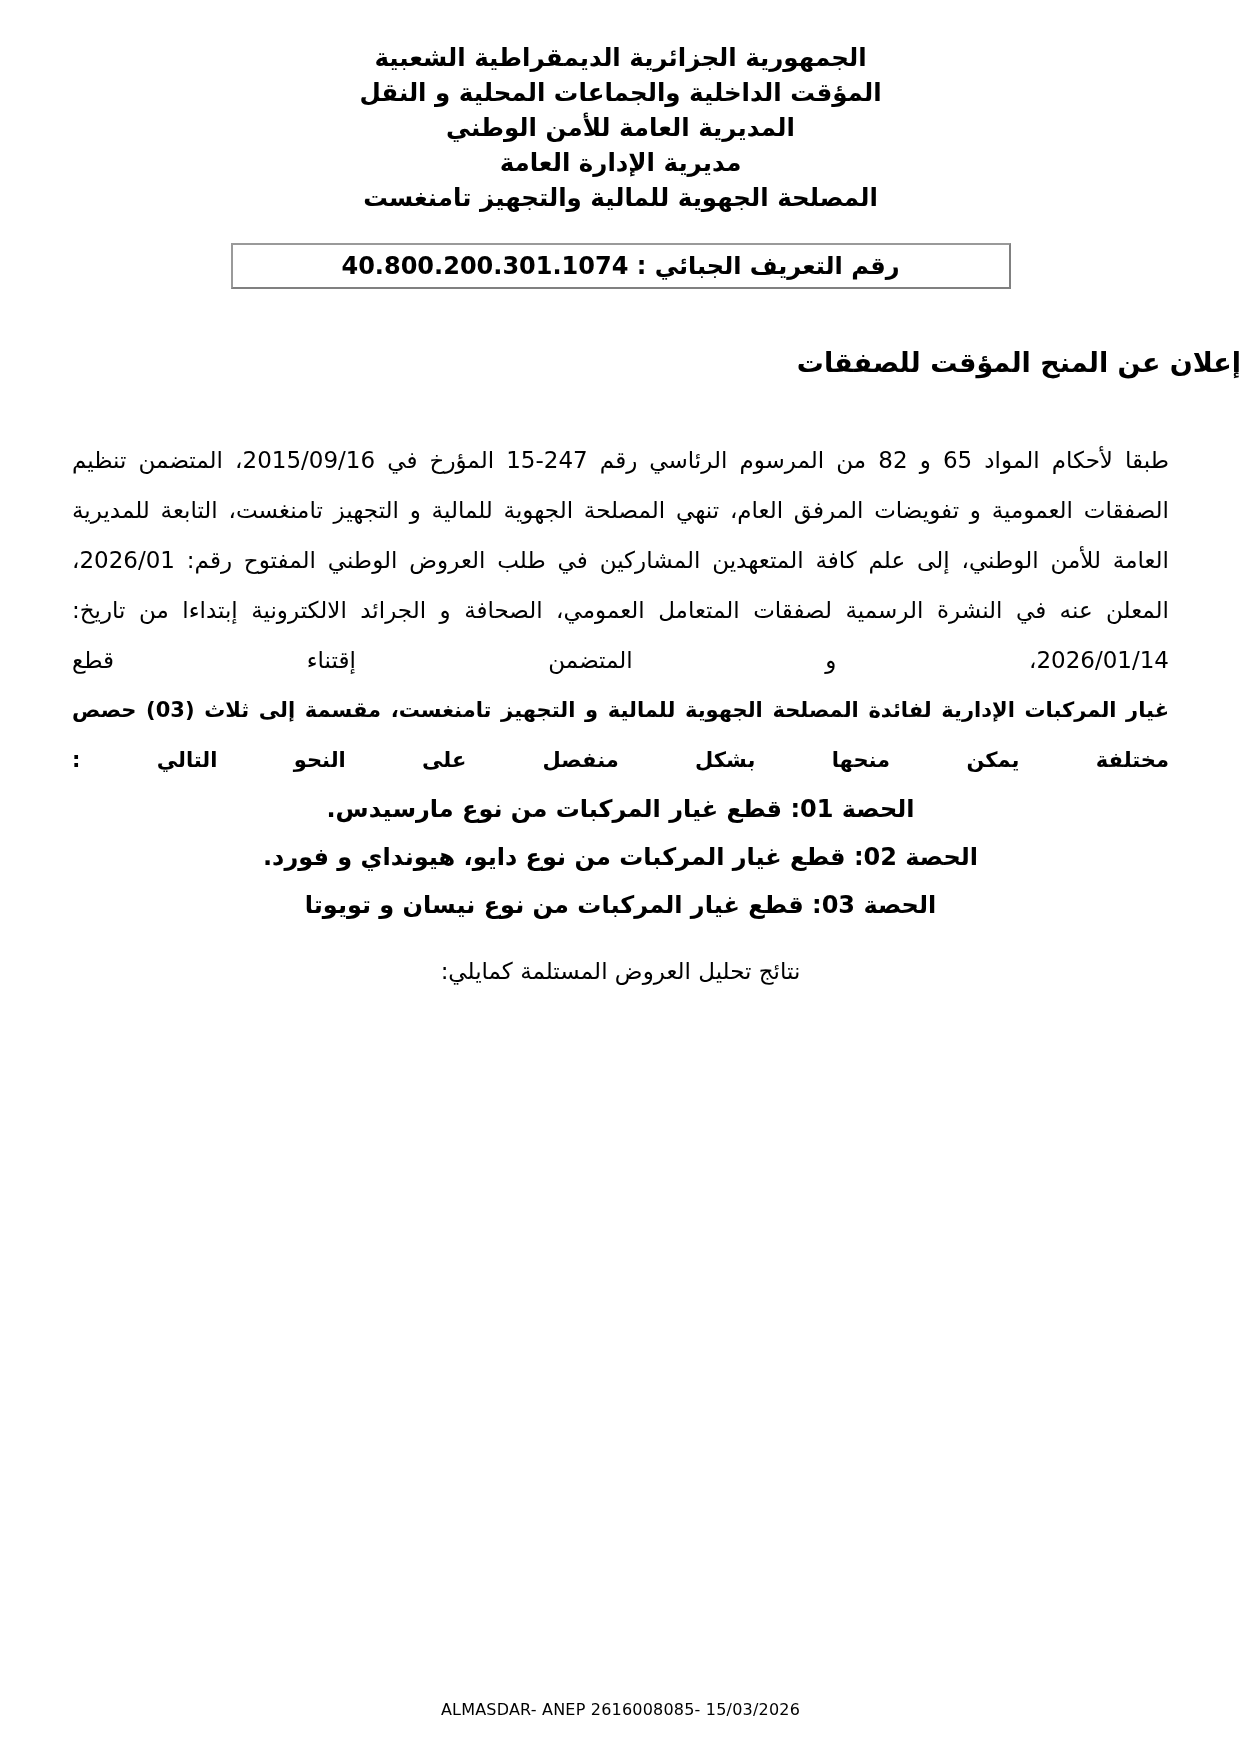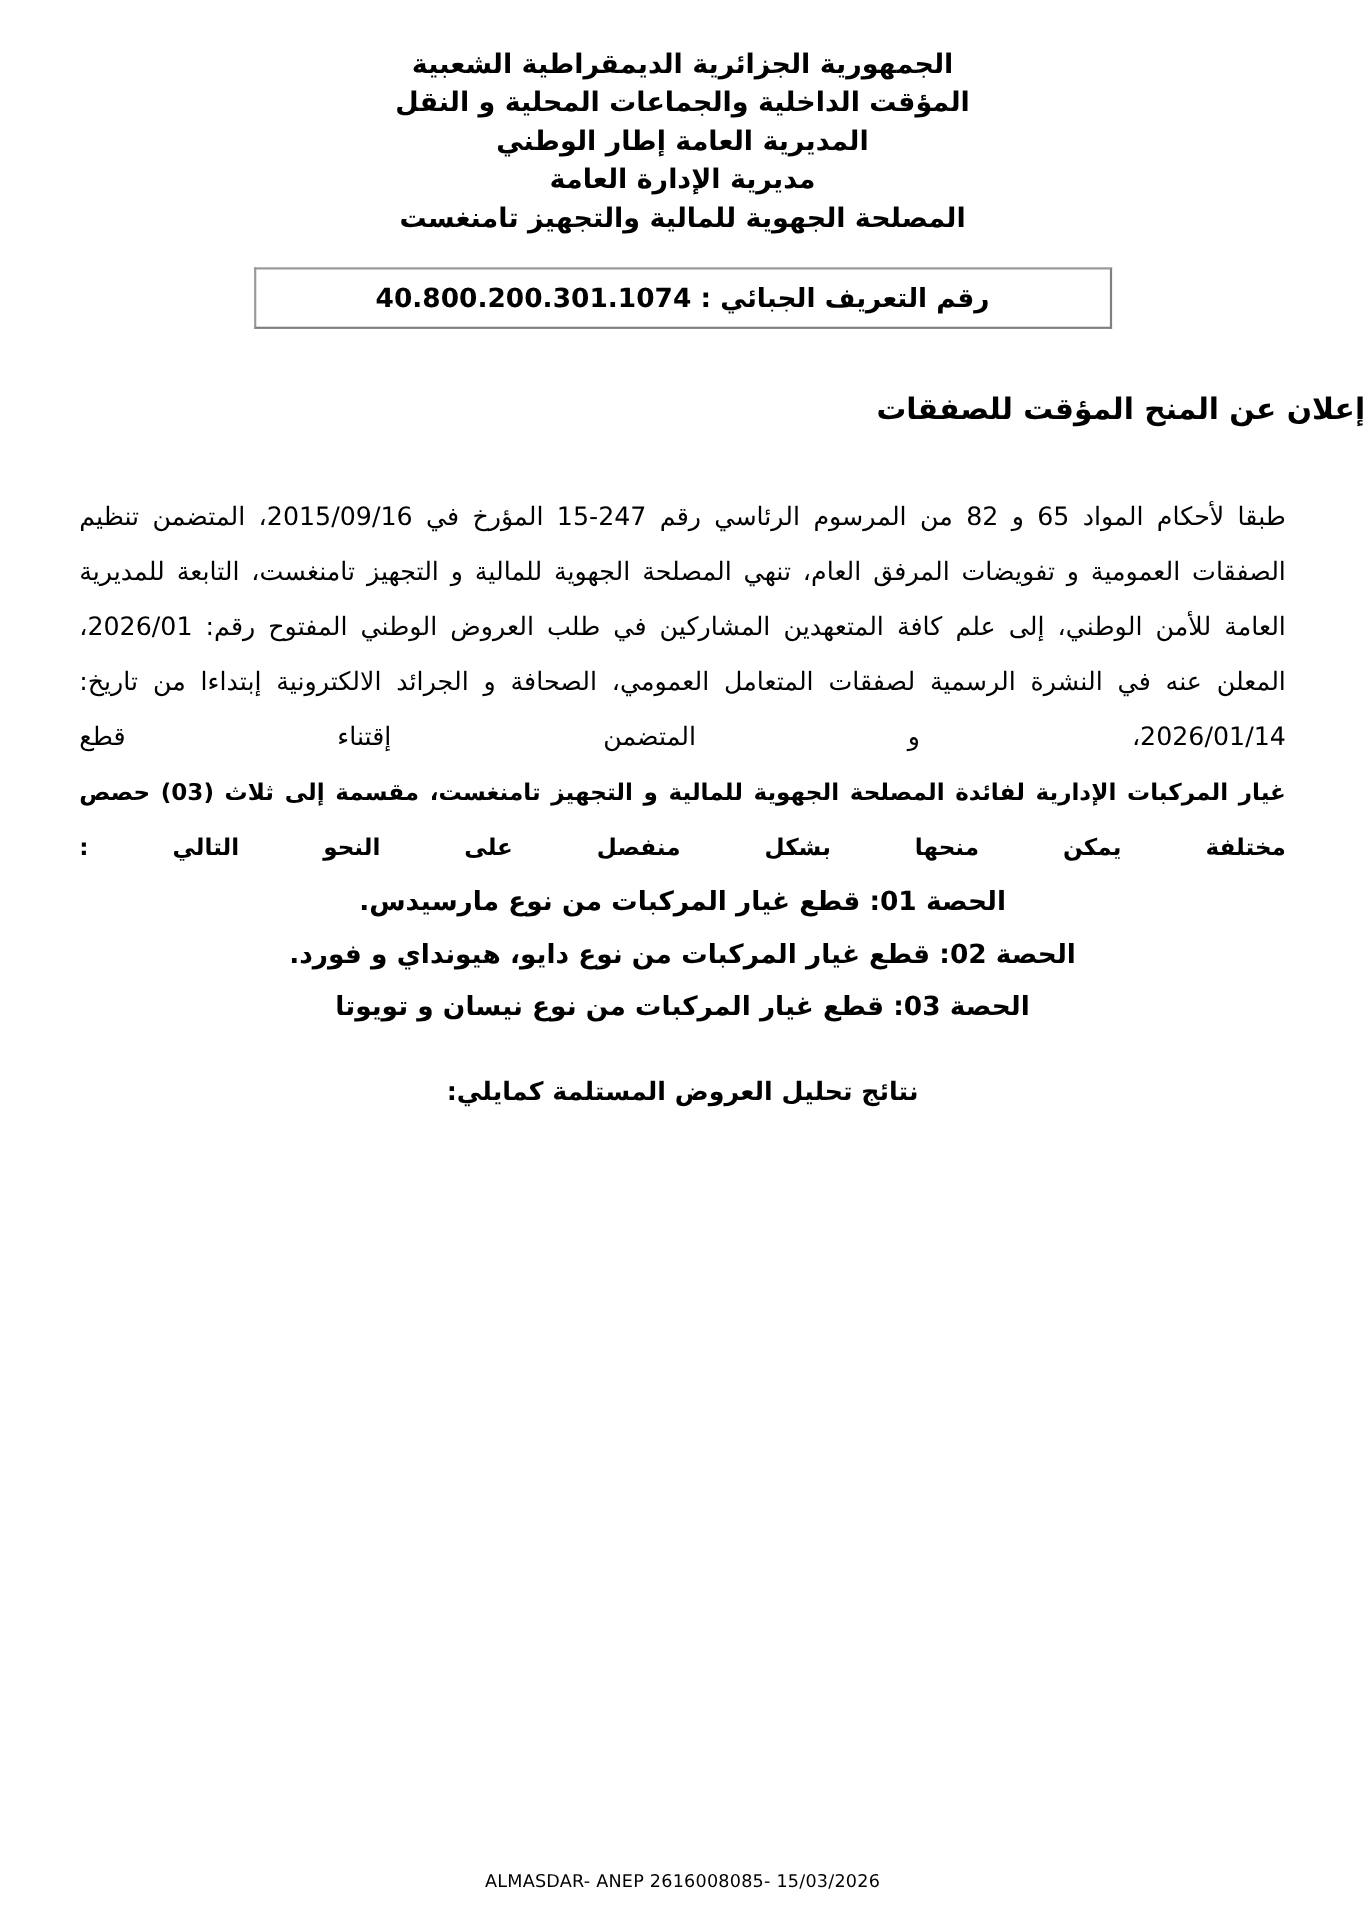--- a/index.html
+++ b/index.html
@@ -40,21 +40,21 @@
   
   .taxbox-wrap {
     margin: 28px auto 0 auto;
     width: 780px;
   }
   .taxbox {
     border: 2px solid #808080;
     border-top-color: #9a9a9a;
     border-left-color: #9a9a9a;
     box-sizing: border-box;
-    height: 56px;
+    height: 46px;
     display: flex;
     align-items: center;
     justify-content: center;
   }
   .taxbox-text {
     font-weight: bold;
     font-size: 24px;
     line-height: 1;
     white-space: nowrap;
     direction: rtl;
@@ -106,25 +106,25 @@
   .lot-line {
     margin: 0;
     text-align: center;
     font-size: 24px;
     line-height: 48px;
     font-weight: bold;
     direction: rtl;
   }
 
   .closing-line {
-    margin-top: 34px;
+    margin-top: 22px;
     text-align: center;
     font-size: 23px;
     line-height: 40px;
-    font-weight: bold;
+    font-weight: normal;
     direction: rtl;
   }
 
   
   .footer {
     position: absolute;
     left: 0;
     right: 0;
     bottom: 36px;
     text-align: center;
@@ -138,21 +138,21 @@
   }
 </style>
 </head>
 <body>
 
 <div class="page">
 
   <div class="header">
     <div class="header-line">الجمهورية الجزائرية الديمقراطية الشعبية</div>
     <div class="header-line">المؤقت الداخلية والجماعات المحلية و النقل</div>
-    <div class="header-line">المديرية العامة إطار الوطني</div>
+    <div class="header-line">المديرية العامة للأمن الوطني</div>
     <div class="header-line">مديرية الإدارة العامة</div>
     <div class="header-line">المصلحة الجهوية للمالية والتجهيز تامنغست</div>
   </div>
 
   <div class="taxbox-wrap">
     <div class="taxbox">
       <div class="taxbox-text">رقم التعريف الجبائي : 40.800.200.301.1074</div>
     </div>
   </div>
 

